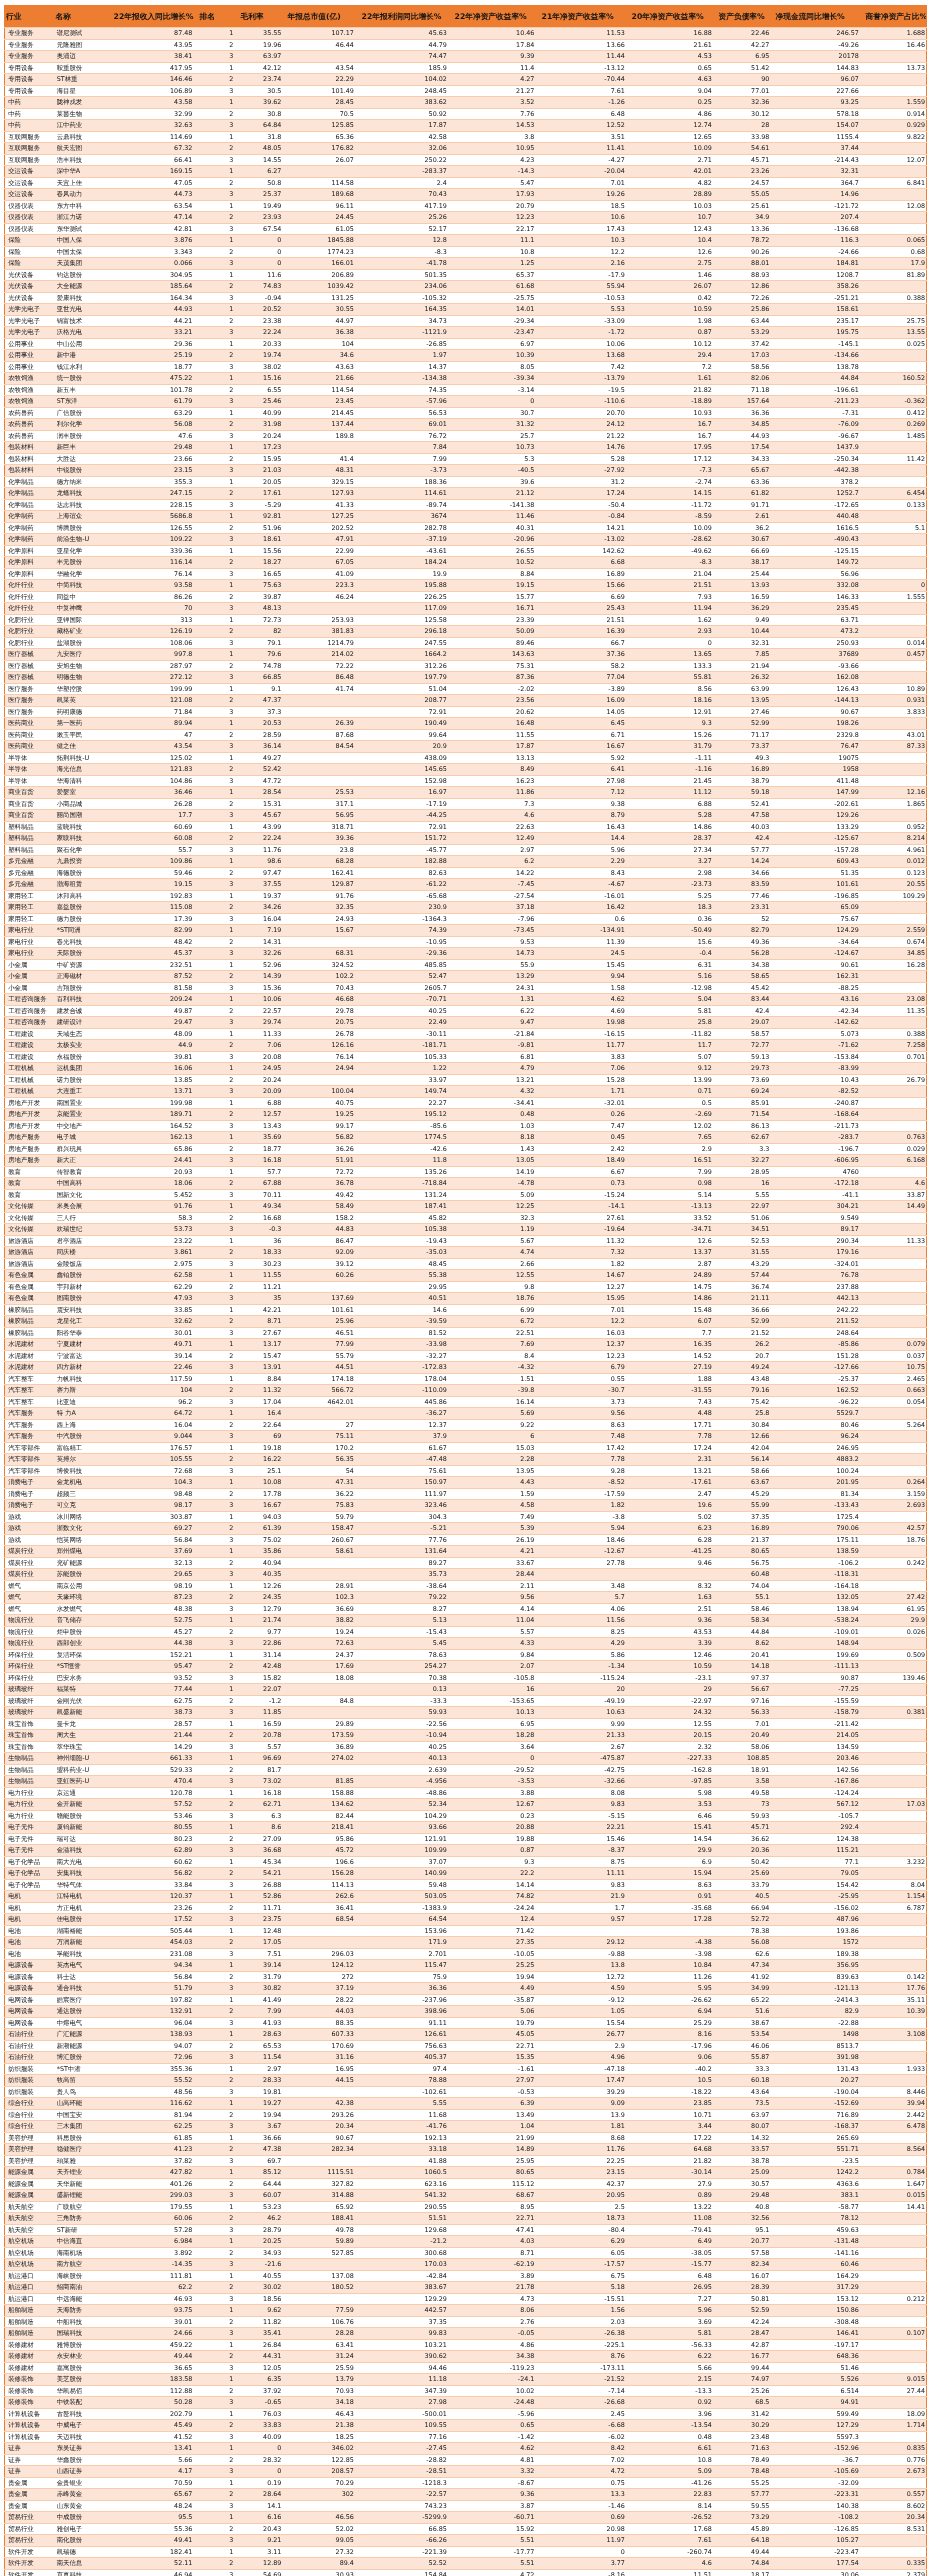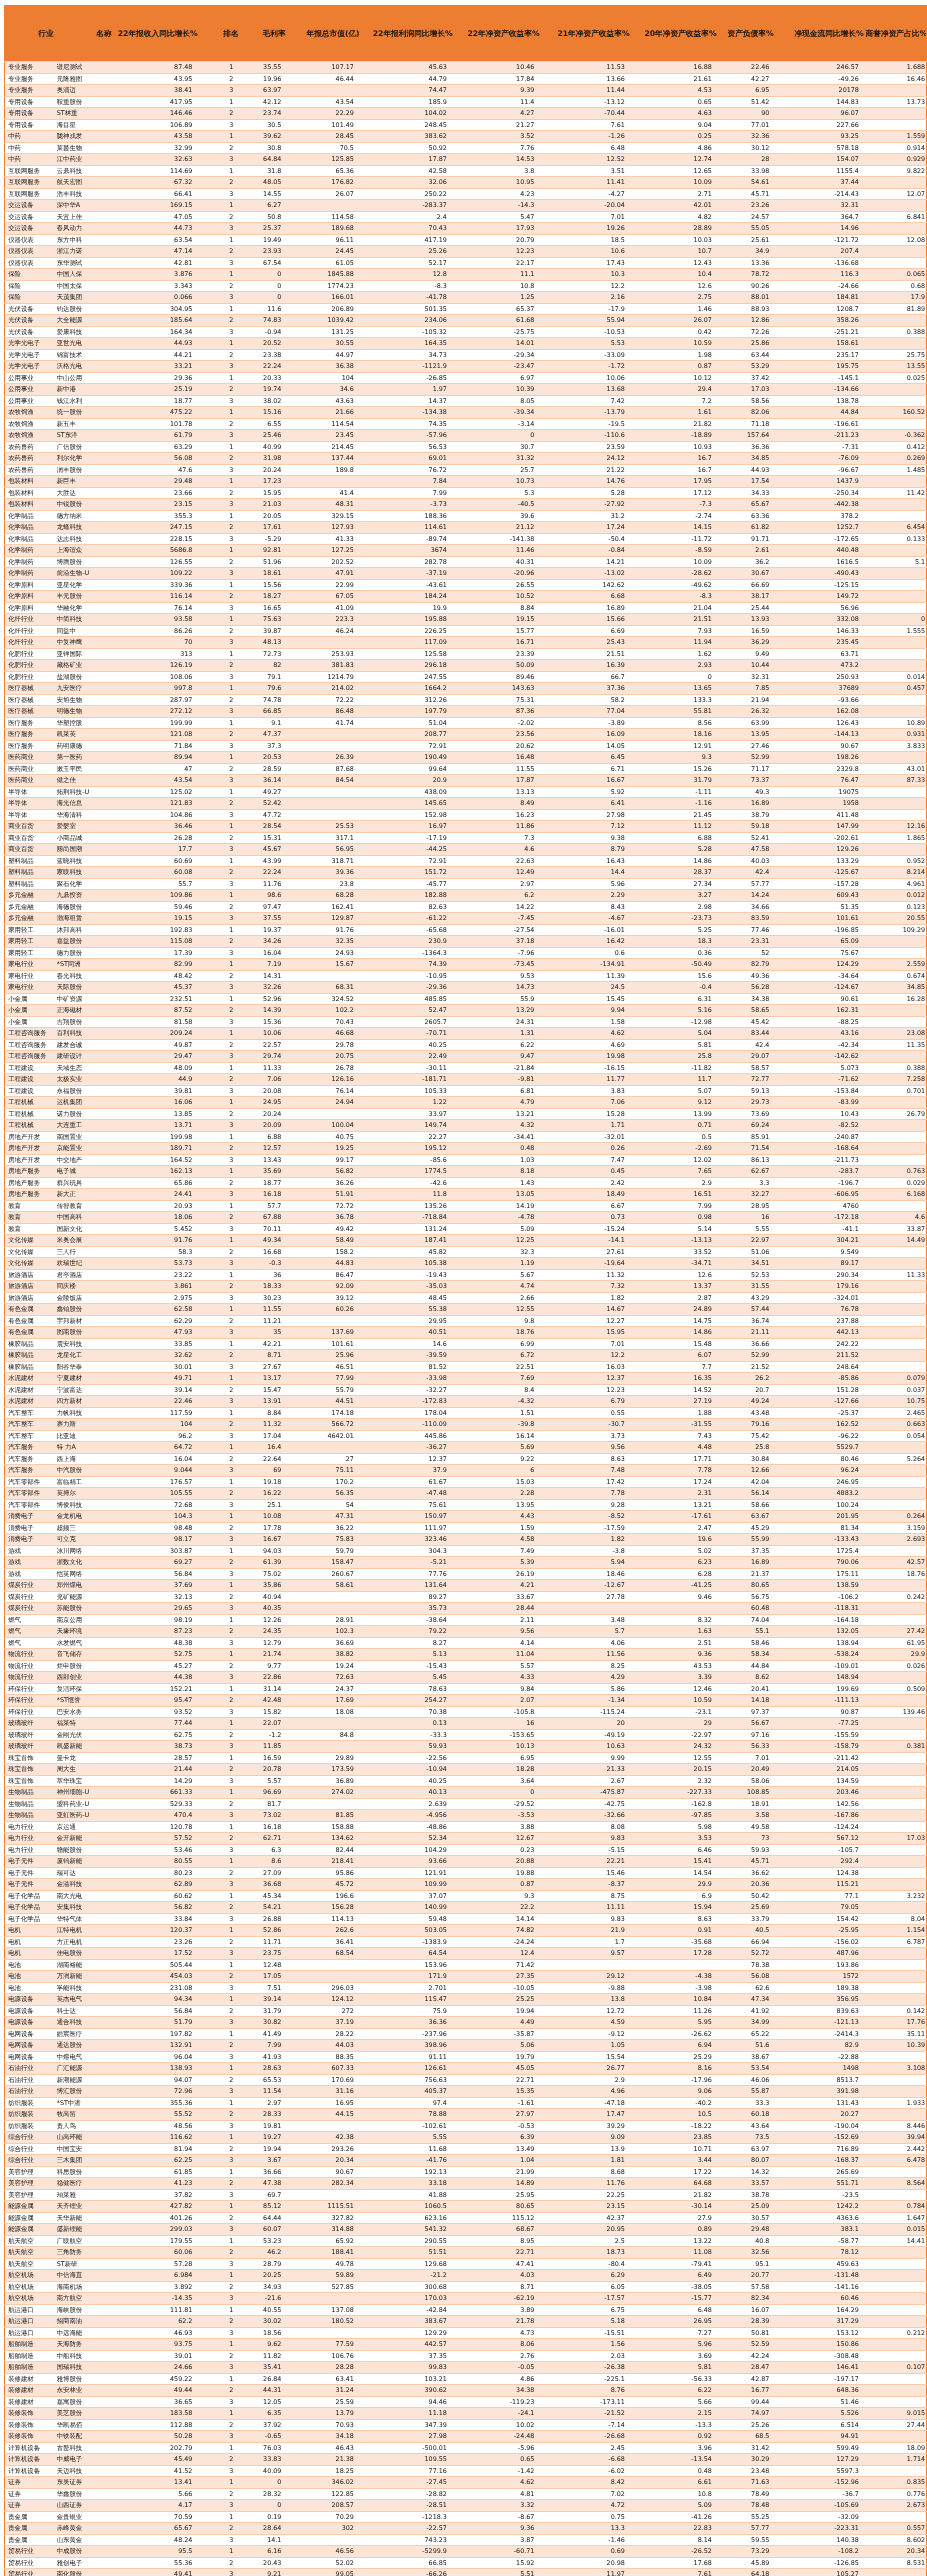--- a/index.html
+++ b/index.html
@@ -8,21 +8,21 @@
     font-family:"DejaVu Sans","Liberation Sans",sans-serif;
     -webkit-font-smoothing:antialiased;
   }
   .tbl{
     position:absolute;left:4.1px;top:5.2px;width:921px;
     border-collapse:collapse;table-layout:fixed;
     border:1px solid #ED7D31;
   }
   .tbl thead th{
     background:#ED7D31;color:#161616;font-weight:bold;font-size:7.7px;
-    height:21px;padding:17px 1px;text-align:right;
+    height:21px;padding:0 1px;text-align:left;
     white-space:nowrap;overflow:hidden;
   }
   .tbl td{
     font-size:6.4px;color:#141414;height:10.5px;line-height:10.5px;
     padding:0;border-top:0.5px solid #F8CBAD;
     white-space:nowrap;overflow:hidden;text-align:right;
   }
   .tbl tbody tr:nth-child(odd){background:#FCE4D6;}
   .tbl tbody tr:nth-child(even){background:#ffffff;}
   td.c0{text-align:left;padding-left:3.1px;}
@@ -574,21 +574,21 @@
         </tr>
         <tr>
           <td class="c0">农药兽药</td>
           <td class="c1">广信股份</td>
           <td class="c2">63.29</td>
           <td class="c3">1</td>
           <td class="c4">40.99</td>
           <td class="c5">214.45</td>
           <td class="c6">56.53</td>
           <td class="c7">30.7</td>
-          <td class="c8">23.59</td>
+          <td class="c8">20.70</td>
           <td class="c9">10.93</td>
           <td class="c10">36.36</td>
           <td class="c11">-7.31</td>
           <td class="c12">0.412</td>
         </tr>
         <tr>
           <td class="c0">农药兽药</td>
           <td class="c1">利尔化学</td>
           <td class="c2">56.08</td>
           <td class="c3">2</td>

